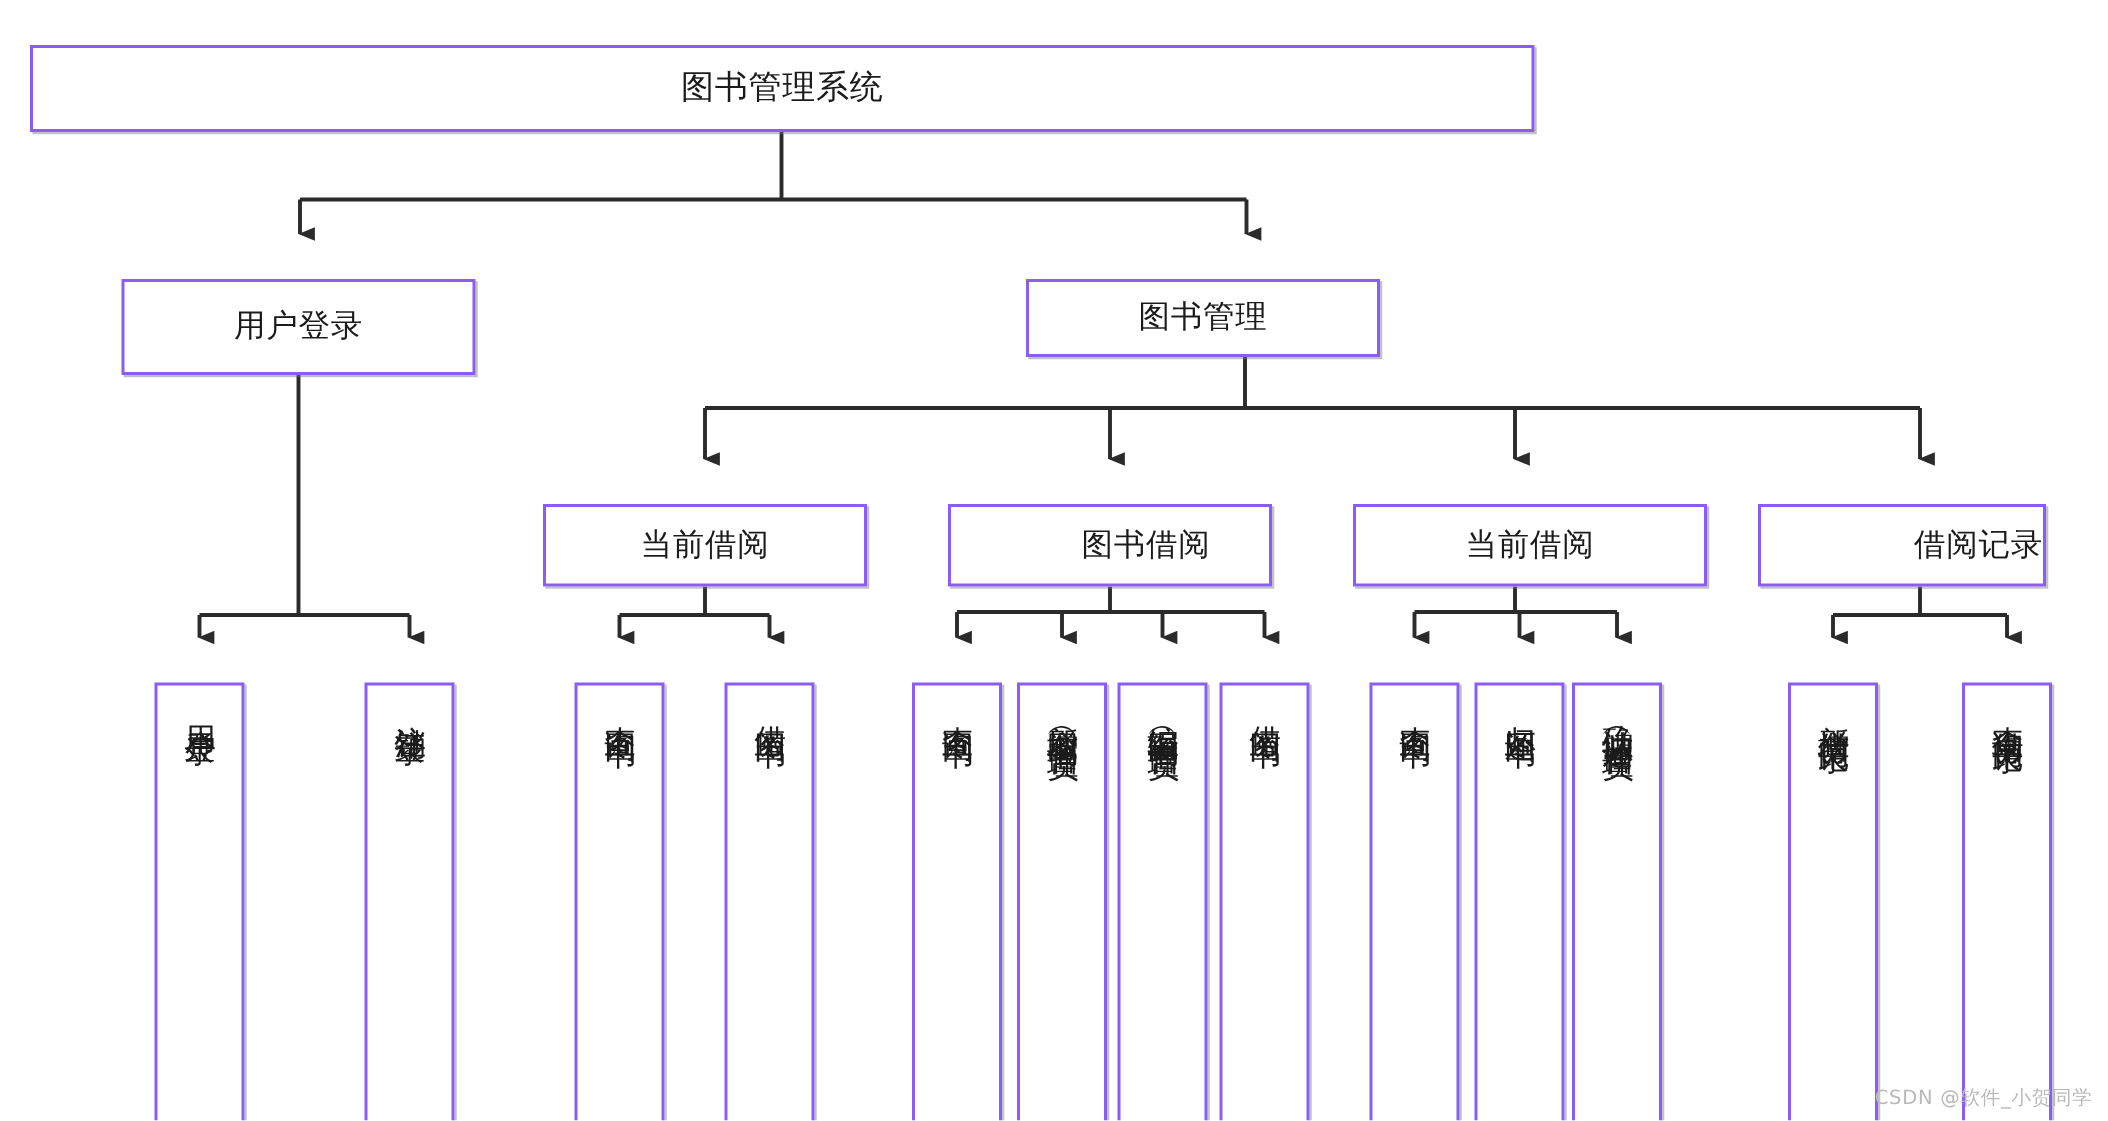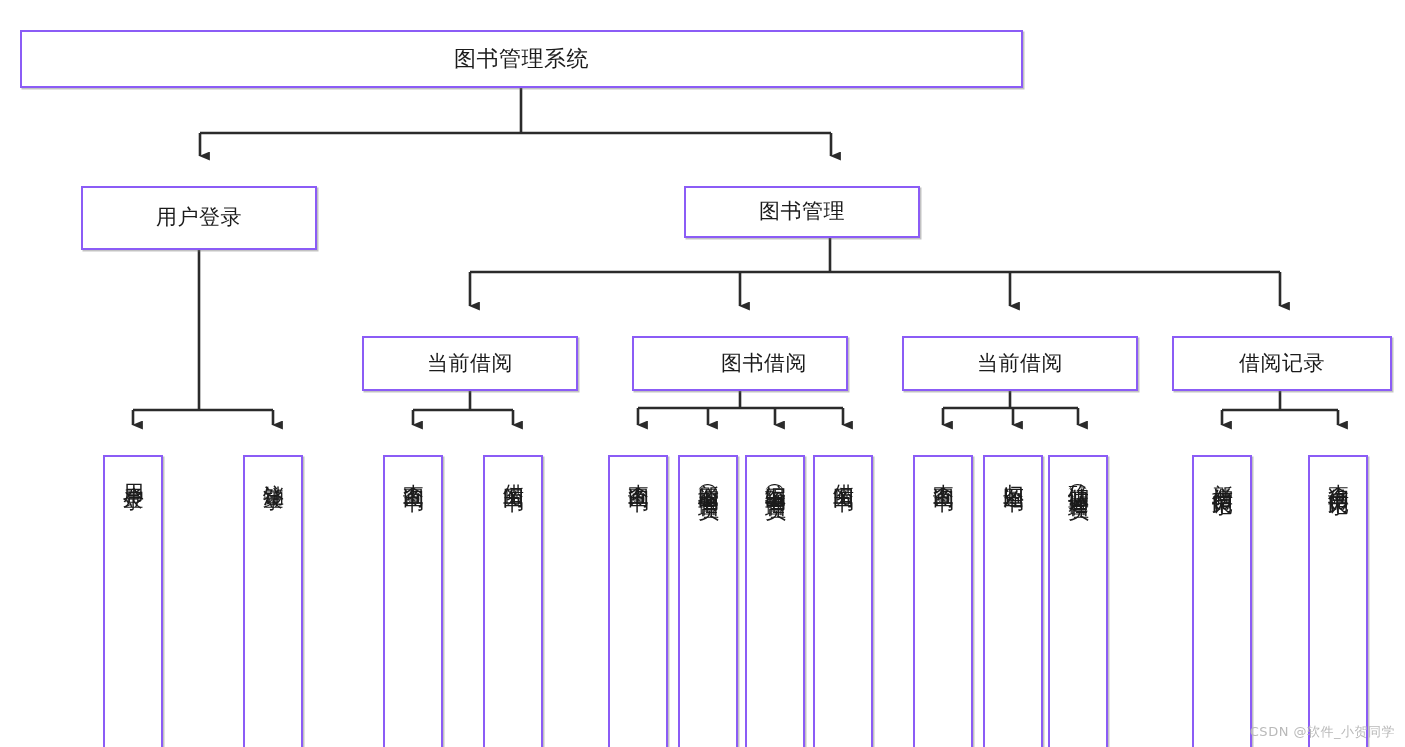--- a/index.html
+++ b/index.html
@@ -145,21 +145,21 @@
   </div>
 
   <div class="node h" style="left:632px; top:318px; width:216px; height:55px;padding-left:48px;">
     <span class="lbl">图书借阅</span>
   </div>
 
   <div class="node h" style="left:902px; top:318px; width:236px; height:55px;">
     <span class="lbl">当前借阅</span>
   </div>
 
-  <div class="node h" style="left:1172px; top:318px; width:220px; height:55px;">
+  <div class="node h" style="left:1172px; top:318px; width:192px; height:55px;justify-content:flex-end;">
     <span class="lbl">借阅记录</span>
   </div>
 
   <div class="node v" style="left:103px; top:437px; width:60px; height:298px;">
     <span class="lbl">用户登录</span>
   </div>
 
   <div class="node v" style="left:243px; top:437px; width:60px; height:298px;">
     <span class="lbl">注销登录</span>
   </div>

